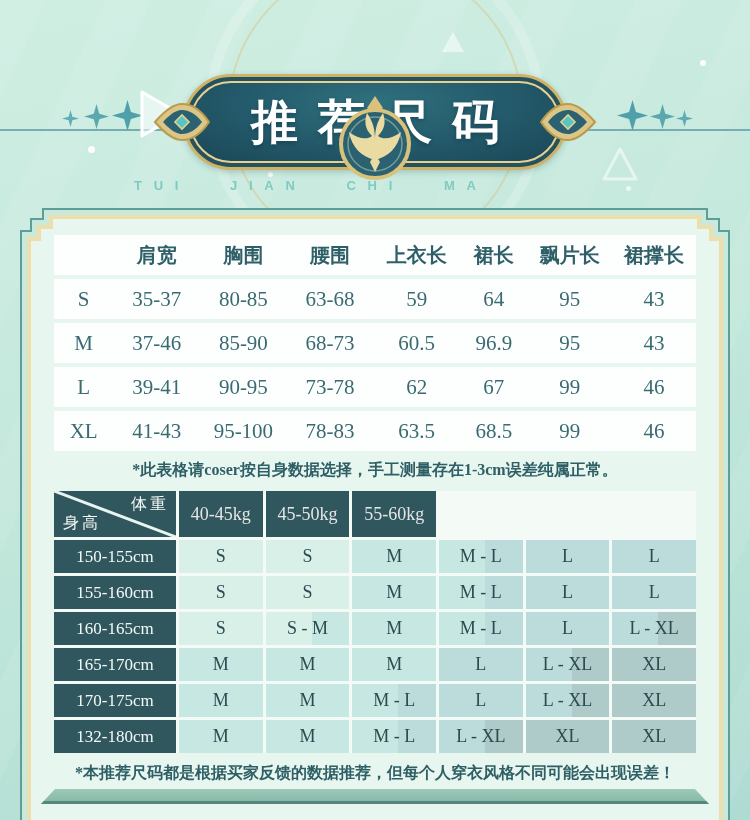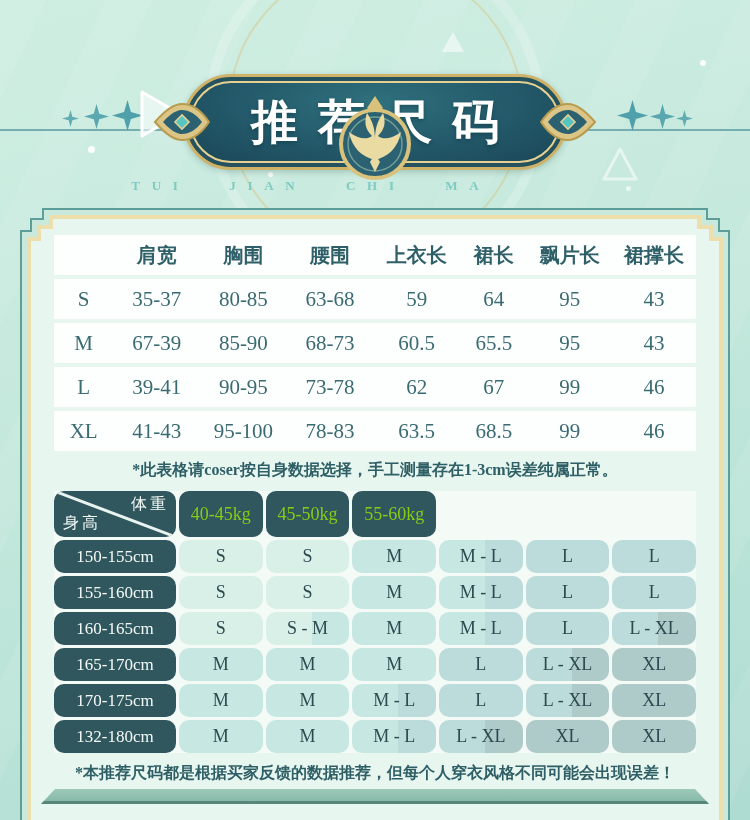--- a/index.html
+++ b/index.html
@@ -37,21 +37,21 @@
     text-indent:20px; text-shadow:0 2px 4px rgba(0,40,50,.4); }
   .pill-diamond { position:absolute; left:50%; bottom:-8px; transform:translateX(-50%) rotate(45deg);
     width:11px; height:11px; background:#6fd6cf; border:2px solid #e6d193; }
 
   .emblem { position:absolute; left:50%; top:22px; transform:translateX(-50%); width:74px; height:86px; z-index:3; }
   .finial { position:absolute; top:50%; width:58px; height:42px; }
   .finial.left  { left:-30px;  transform:translateY(-50%); }
   .finial.right { right:-30px; transform:translateY(-50%) scaleX(-1); }
 
   .subtitle { position:absolute; left:0; top:178px; width:610px; text-align:center;
-    font-family:Liberation Serif, serif;
+    font-family:Liberation Sans, sans-serif;
     color:#7ecbc1; font-size:13px; font-weight:700; letter-spacing:0.9em; word-spacing:1.9em; text-indent:0.9em; }
 
   
   .card { position:absolute; left:20px; top:208px; width:710px; height:684px;
     --clip:polygon(0 22px,10px 22px,10px 10px,22px 10px,22px 0,
       calc(100% - 22px) 0,calc(100% - 22px) 10px,calc(100% - 10px) 10px,calc(100% - 10px) 22px,100% 22px,
       100% calc(100% - 22px),calc(100% - 10px) calc(100% - 22px),calc(100% - 10px) calc(100% - 10px),
       calc(100% - 22px) calc(100% - 10px),calc(100% - 22px) 100%,
       22px 100%,22px calc(100% - 10px),10px calc(100% - 10px),10px calc(100% - 22px),0 calc(100% - 22px)); }
   .card-l1 { position:absolute; inset:0;  background:#5e9e98; clip-path:var(--clip); }
@@ -76,22 +76,22 @@
 
   .note { text-align:center; font-size:16px; font-weight:600; color:#2f5f66; margin:9px 0 10px 0; }
   .note2 { margin:10px 0 0 0; }
 
   
   .m-table { background:#f4fbf7; padding:0; }
   .m-row { display:grid; grid-template-columns:122px repeat(6,1fr); gap:3px; margin-bottom:3px; }
   .m-row:last-child { margin-bottom:0; }
   .m-head { height:46px; }
   .m-body-row { height:33px; }
-  .m-cell { display:flex; align-items:center; justify-content:center;border-radius:10px; }
-  .m-kg { background:#30565e; color:#84cc16; font-size:18px; }
+  .m-cell { display:flex; align-items:center; justify-content:center; }
+  .m-kg { background:#30565e; color:#e5e5e5; font-size:18px; }
   .m-height { background:#30565e; color:#f4faf7; font-size:17px; }
   .m-val { font-size:18px; color:#2c4b50; }
   .m-corner { position:relative; background:#30565e; color:#f4faf7; overflow:hidden; }
   .m-corner svg { position:absolute; inset:0; width:100%; height:100%; }
   .m-corner .tr { position:absolute; top:3px; right:7px; font-size:16px; letter-spacing:3px; }
   .m-corner .bl { position:absolute; bottom:3px; left:9px; font-size:16px; letter-spacing:3px; }
 </style>
 </head>
 <body>
 
@@ -177,25 +177,25 @@
             <div class="s-cell s-val">35-37</div>
             <div class="s-cell s-val">80-85</div>
             <div class="s-cell s-val">63-68</div>
             <div class="s-cell s-val">59</div>
             <div class="s-cell s-val">64</div>
             <div class="s-cell s-val">95</div>
             <div class="s-cell s-val">43</div>
           </div>
           <div class="s-row">
             <div class="s-cell s-size">M</div>
-            <div class="s-cell s-val">67-39</div>
+            <div class="s-cell s-val">37-46</div>
             <div class="s-cell s-val">85-90</div>
             <div class="s-cell s-val">68-73</div>
             <div class="s-cell s-val">60.5</div>
-            <div class="s-cell s-val">65.5</div>
+            <div class="s-cell s-val">96.9</div>
             <div class="s-cell s-val">95</div>
             <div class="s-cell s-val">43</div>
           </div>
           <div class="s-row">
             <div class="s-cell s-size">L</div>
             <div class="s-cell s-val">39-41</div>
             <div class="s-cell s-val">90-95</div>
             <div class="s-cell s-val">73-78</div>
             <div class="s-cell s-val">62</div>
             <div class="s-cell s-val">67</div>

